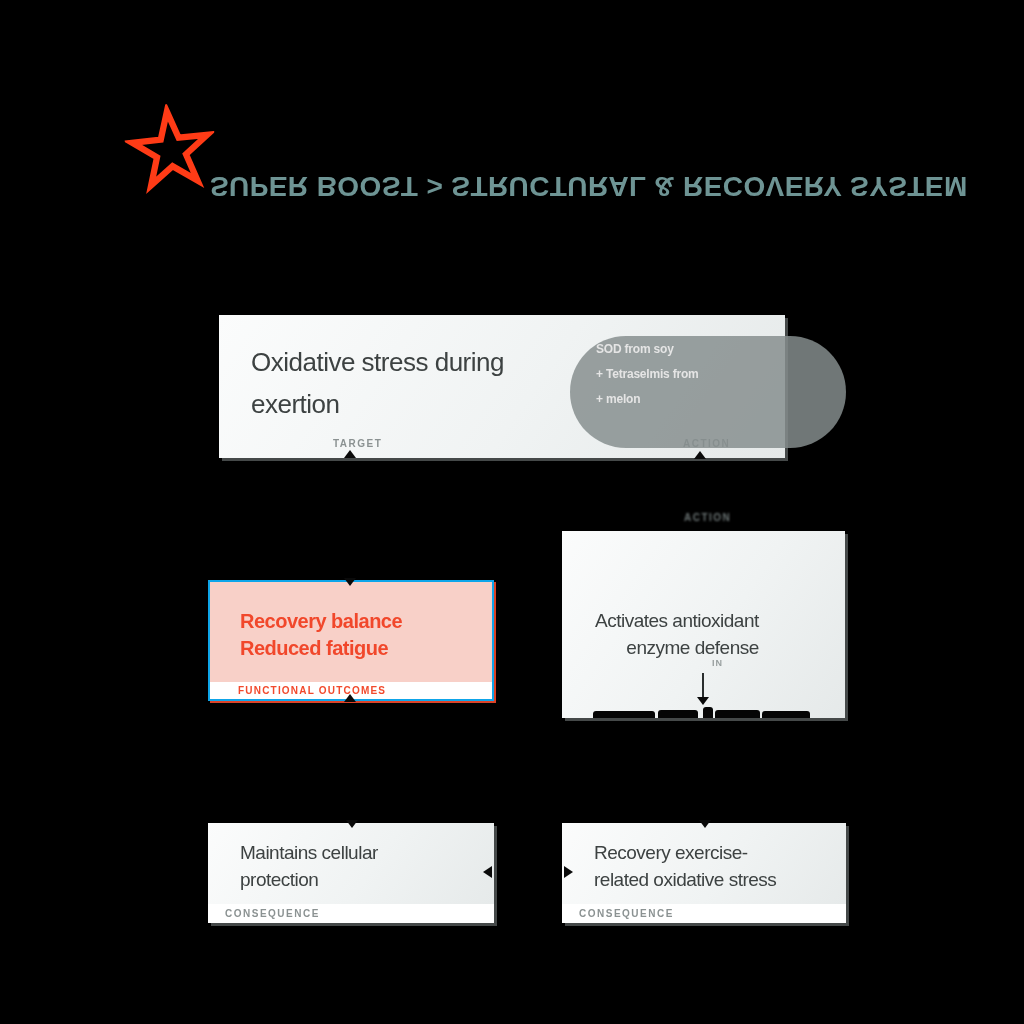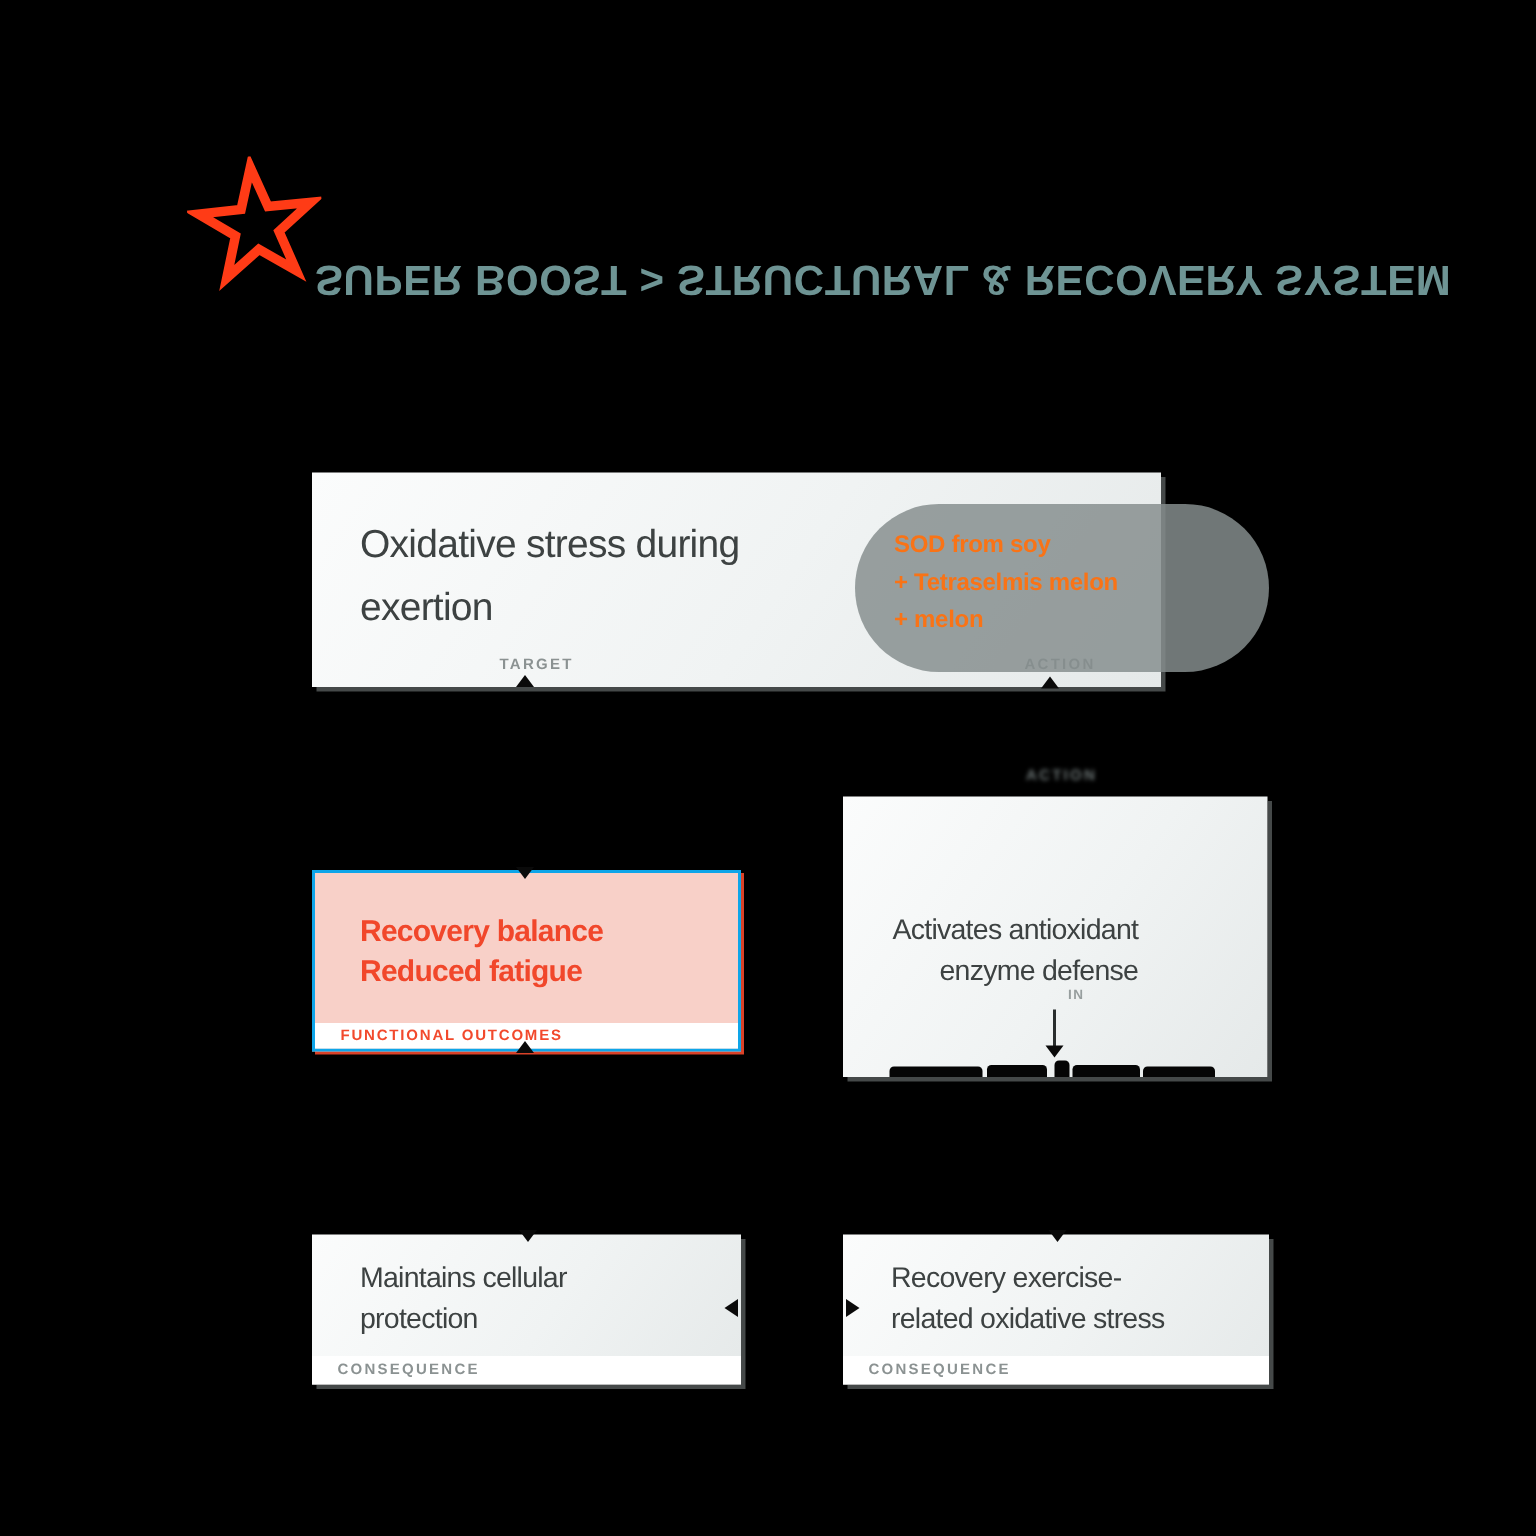--- a/index.html
+++ b/index.html
@@ -30,33 +30,33 @@
   }
   .box-text { position:absolute; color:#3d4242; letter-spacing:-0.5px; }
   .box-text div { white-space:nowrap; }
 
   .small-label {
     font-size:10px; font-weight:bold; letter-spacing:1.5px;
     color:#8b9292; white-space:nowrap;
   }
 
   
-  #target-box { left:208px; top:315px; width:566px; height:143px; }
+  #target-box { left:219px; top:315px; width:566px; height:143px; }
   #target-text { left:32px; top:26px; font-size:26px; line-height:42px; }
   #target-label { position:absolute; left:333px; top:438px; z-index:2; }
   #action-label-1 { position:absolute; left:683px; top:438px; z-index:2; }
 
   
   #action-pill {
     position:absolute; left:570px; top:336px; width:276px; height:112px;
     border-radius:56px; background:rgba(134,142,142,0.84); z-index:3;
   }
   #pill-text {
-    position:absolute; left:26px; top:15px; color:#f97316;
-    font-size:16px; font-weight:bold; line-height:25px; letter-spacing:-0.2px;
+    position:absolute; left:26px; top:1px; color:#e5e5e5;
+    font-size:12px; font-weight:bold; line-height:25px; letter-spacing:-0.2px;
   }
   #pill-text div { white-space:nowrap; }
 
   
   #action-label-2 {
     position:absolute; left:684px; top:512px; color:#6f7878;
     filter:blur(1.3px); z-index:1;
   }
 
   
@@ -83,21 +83,21 @@
   }
   #outcomes-text {
     position:absolute; left:30px; top:26px; color:#f1472b;
     font-size:20px; font-weight:bold; line-height:27px; letter-spacing:-0.5px;
   }
   #outcomes-strip {
     position:absolute; left:0; bottom:0; width:100%; height:17px;
     background:#fff; display:flex; align-items:center;
   }
   #outcomes-strip span {
-    margin-left:17px; font-size:10px; font-weight:bold;
+    margin-left:28px; font-size:10px; font-weight:bold;
     letter-spacing:1.2px; color:#f2492c; white-space:nowrap;text-align:right;
   }
 
   
   #cons-left  { left:208px; top:823px; width:286px; height:100px;padding-left:29px; }
   #cons-right { left:562px; top:823px; width:284px; height:100px; }
   .cons-text { left:32px; top:16px; font-size:19px; line-height:27px; }
   .cons-strip {
     position:absolute; left:0; bottom:0; width:100%; height:19px;
     background:#fff; display:flex; align-items:center;
@@ -126,21 +126,21 @@
       <div>Oxidative stress during</div>
       <div>exertion</div>
     </div>
   </div>
   <div id="target-label" class="small-label">TARGET</div>
   <div id="action-label-1" class="small-label">ACTION</div>
 
   <div id="action-pill">
     <div id="pill-text">
       <div>SOD from soy</div>
-      <div>+ Tetraselmis melon</div>
+      <div>+ Tetraselmis from</div>
       <div>+ melon</div>
     </div>
   </div>
 
   <div id="action-label-2" class="small-label">ACTION</div>
 
   <div id="action-box" class="litebox">
     <div id="action-text" class="box-text">
       <div>Activates antioxidant</div>
       <div>enzyme defense</div>

